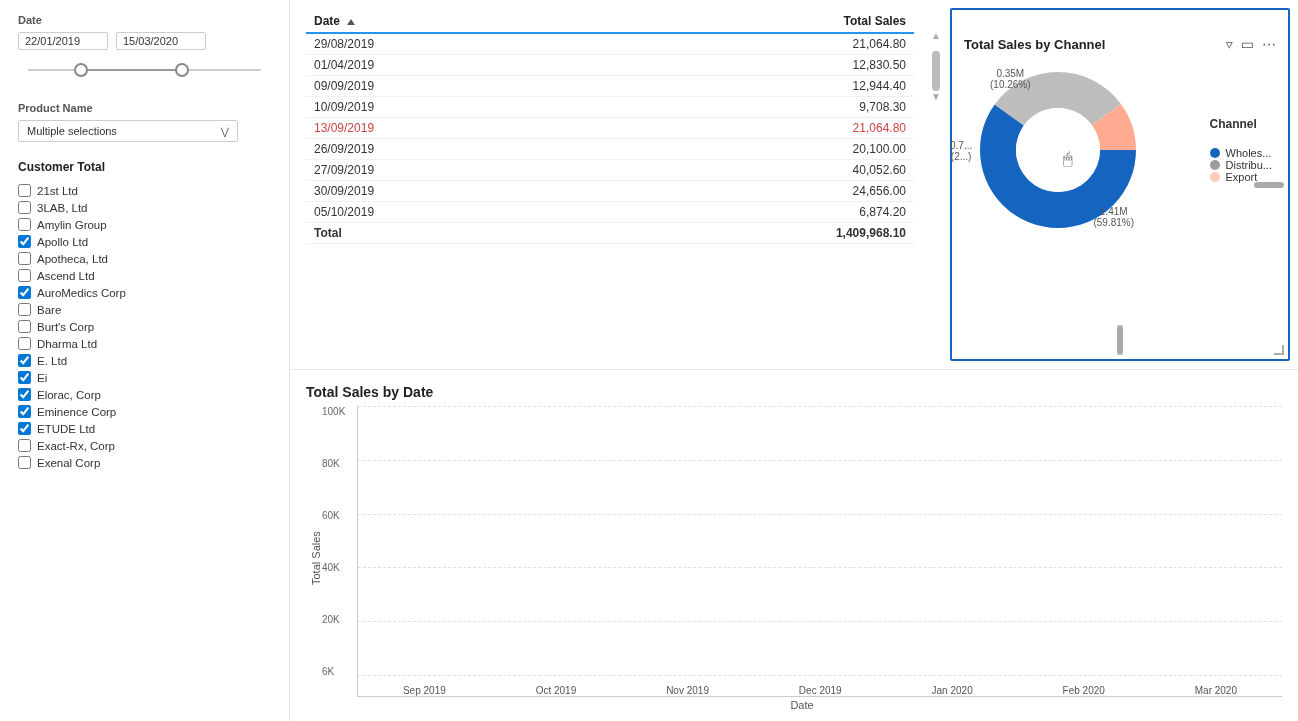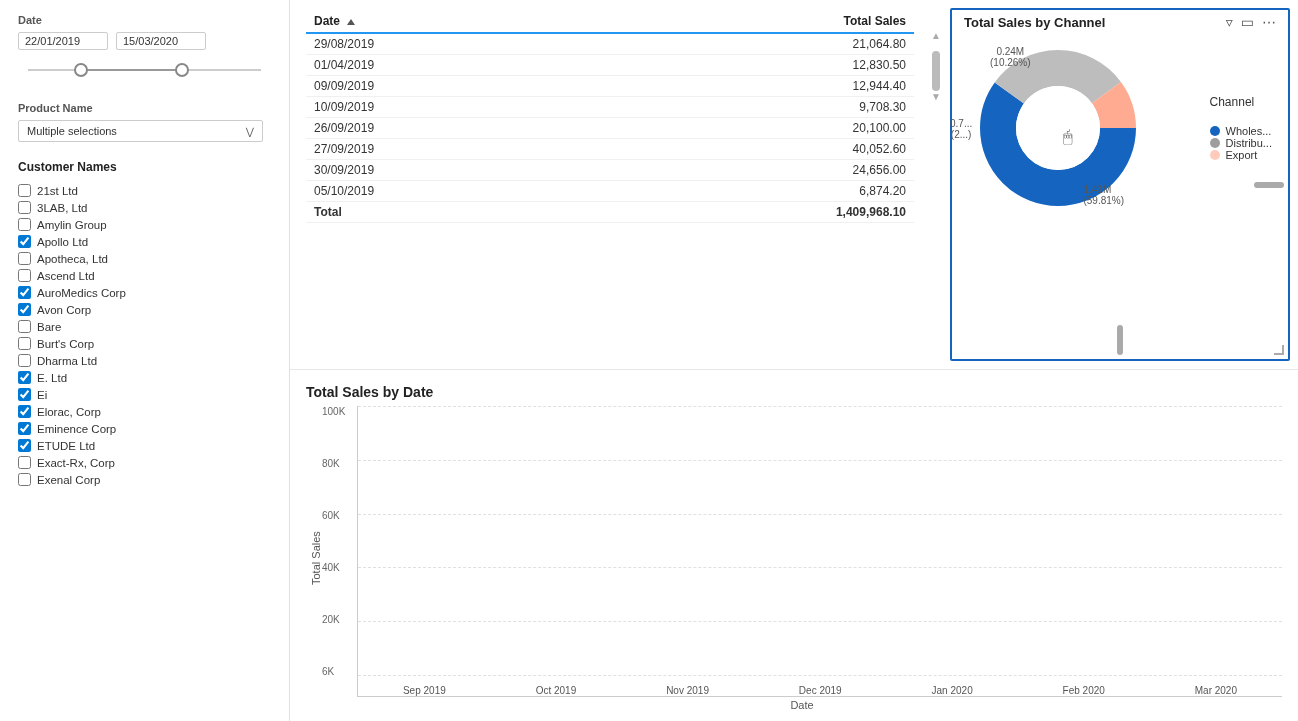--- a/index.html
+++ b/index.html
@@ -78,21 +78,21 @@
       cursor: pointer;
     }
     .thumb-left { left: 25%; }
     .thumb-right { left: 65%; }
 
     .dropdown-filter {
       border: 1px solid #ccc;
       border-radius: 2px;
       padding: 4px 8px;
       font-size: 11px;
-      width: 245px;
+      width: 220px;
       display: flex;
       justify-content: space-between;
       align-items: center;
       cursor: pointer;
       background: #fff;
     }
     .dropdown-arrow { color: #666; font-size: 10px; }
 
     .customer-section { margin-top: 10px; }
     .customer-title {
@@ -199,21 +199,21 @@
       cursor: pointer;
     }
 
     
     .donut-area {
       width: 340px;
       min-width: 340px;
       border: 2.5px solid #1565C0;
       margin: 8px;
       border-radius: 2px;
-      padding: 4px 12px;
+      padding: 26px 12px;
       position: relative;
     }
     .donut-header {
       display: flex;
       align-items: center;
       justify-content: space-between;
       margin-bottom: 8px;
     }
     .donut-title {
       font-size: 13px;
@@ -257,23 +257,24 @@
       position: absolute;
       left: -18px;
       top: 80px;
       font-size: 10px;
       color: #555;
       text-align: center;
     }
     .donut-label-bottom {
       position: absolute;
       bottom: 12px;
-      right: 24px;
+      right: 14px;
       font-size: 10px;
       color: #555;
+      text-align: center;
     }
     .cursor-icon {
       position: absolute;
       top: 90px;
       left: 95px;
       font-size: 16px;
       color: #333;
       pointer-events: none;
     }
     .donut-legend {
@@ -290,21 +291,21 @@
       color: #333;
     }
     .legend-dot {
       width: 10px;
       height: 10px;
       border-radius: 50%;
       flex-shrink: 0;
     }
     .legend-title {
       font-size: 12px;
-      font-weight: 400;
+      font-weight: 700;
       margin-bottom: 8px;
     }
 
     
     .resize-handle-h {
       width: 6px;
       height: 30px;
       background: #aaa;
       border-radius: 3px;
       position: absolute;
@@ -465,21 +466,21 @@
 
     <div class="filter-section">
       <div class="filter-label">Product Name</div>
       <div class="dropdown-filter">
         <span>Multiple selections</span>
         <span class="dropdown-arrow">⋁</span>
       </div>
     </div>
 
     <div class="customer-section">
-      <div class="customer-title">Customer Names</div>
+      <div class="customer-title">Customer Total</div>
       <ul class="customer-list" id="customer-list">
       <li class="customer-item">
             <input type="checkbox" style="">
             <span>21st Ltd</span>
           </li>
           <li class="customer-item">
             <input type="checkbox" style="">
             <span>3LAB, Ltd</span>
           </li>
           <li class="customer-item">
@@ -494,24 +495,20 @@
             <input type="checkbox" style="">
             <span>Apotheca, Ltd</span>
           </li>
           <li class="customer-item">
             <input type="checkbox" style="">
             <span>Ascend Ltd</span>
           </li>
           <li class="customer-item">
             <input type="checkbox" checked="" style="">
             <span>AuroMedics Corp</span>
-          </li>
-          <li class="customer-item">
-            <input type="checkbox" checked="" style="">
-            <span>Avon Corp</span>
           </li>
           <li class="customer-item">
             <input type="checkbox" style="">
             <span>Bare</span>
           </li>
           <li class="customer-item">
             <input type="checkbox" style="">
             <span>Burt's Corp</span>
           </li>
           <li class="customer-item">
@@ -576,20 +573,24 @@
                 <td>12,830.50</td>
               </tr>
               <tr>
                 <td>09/09/2019</td>
                 <td>12,944.40</td>
               </tr>
               <tr>
                 <td>10/09/2019</td>
                 <td>9,708.30</td>
               </tr>
+              <tr class="highlight">
+                <td>13/09/2019</td>
+                <td>21,064.80</td>
+              </tr>
               <tr>
                 <td>26/09/2019</td>
                 <td>20,100.00</td>
               </tr>
               <tr>
                 <td>27/09/2019</td>
                 <td>40,052.60</td>
               </tr>
               <tr>
                 <td>30/09/2019</td>
@@ -628,21 +629,21 @@
 
               <circle cx="90" cy="90" r="60" fill="none" stroke="#1565C0" stroke-width="36" stroke-dasharray="225.6 376.99" stroke-dashoffset="0"></circle>
 
               <circle cx="90" cy="90" r="60" fill="none" stroke="#BDBDBD" stroke-width="36" stroke-dasharray="112.9 376.99" stroke-dashoffset="-225.6"></circle>
 
               <circle cx="90" cy="90" r="60" fill="none" stroke="#FFAB91" stroke-width="36" stroke-dasharray="38.7 376.99" stroke-dashoffset="-338.5"></circle>
 
               <circle cx="90" cy="90" r="42" fill="white"></circle>
             </svg>
             <div class="donut-label-top">
-              <span style="white-space:pre-line;font-size:10px;color:#555;">0.24M
+              <span style="white-space:pre-line;font-size:10px;color:#555;">0.35M
 (10.26%)</span>
             </div>
             <div class="donut-label-left">
               <span style="white-space:pre-line;font-size:10px;color:#555;">0.7...
 (2...)</span>
             </div>
             <div class="donut-label-bottom">
               <span style="white-space:pre-line;font-size:10px;color:#555;">1.41M
 (59.81%)</span>
             </div>

